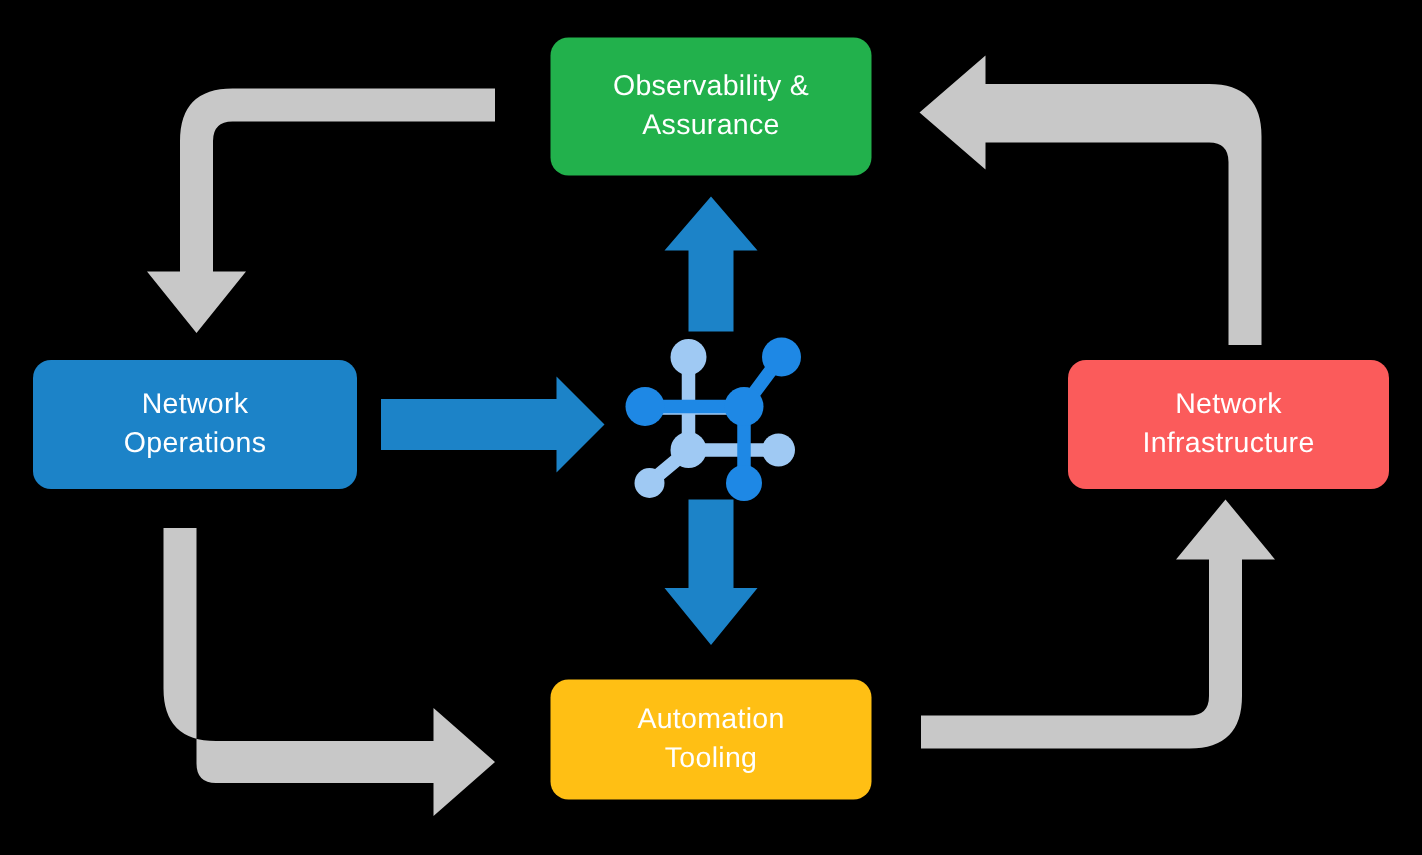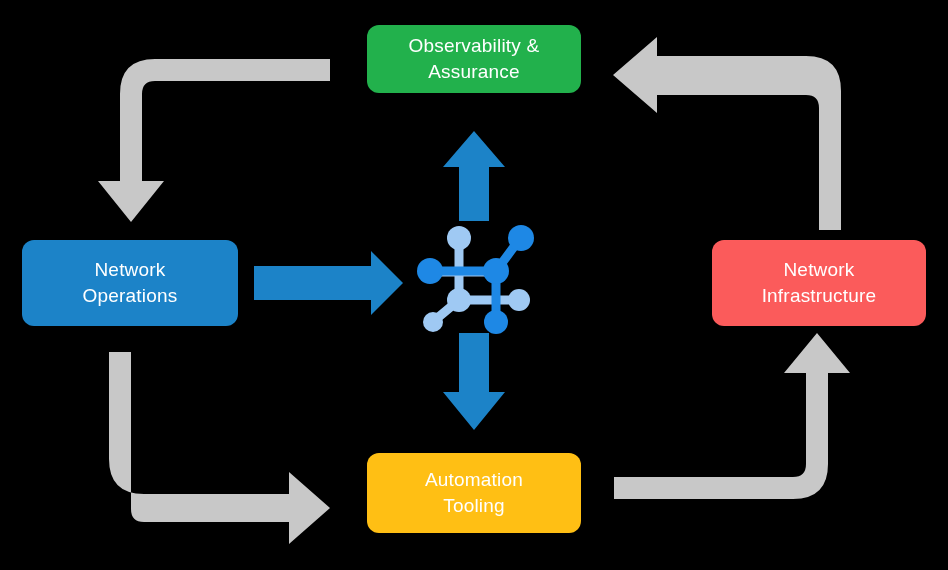--- a/index.html
+++ b/index.html
@@ -36,21 +36,21 @@
     color: #ffffff;
     font-size: 19px;
     line-height: 1.35;
     font-weight: 400;
     letter-spacing: 0.2px;
     box-sizing: border-box;
     padding: 4px 10px;
     white-space: pre-line;
   }
   #box-observability {
-    left: 367px;  top: 25px;   width: 214px; height: 68px;
+    left: 367px;  top: 25px;   width: 214px; height: 92px;
   }
   #box-operations {
     left: 22px;   top: 240px;  width: 216px; height: 86px;
   }
   #box-infrastructure {
     left: 712px;  top: 240px;  width: 214px; height: 86px;
   }
   #box-automation {
     left: 367px;  top: 453px;  width: 214px; height: 80px; text-align: center;
   }

